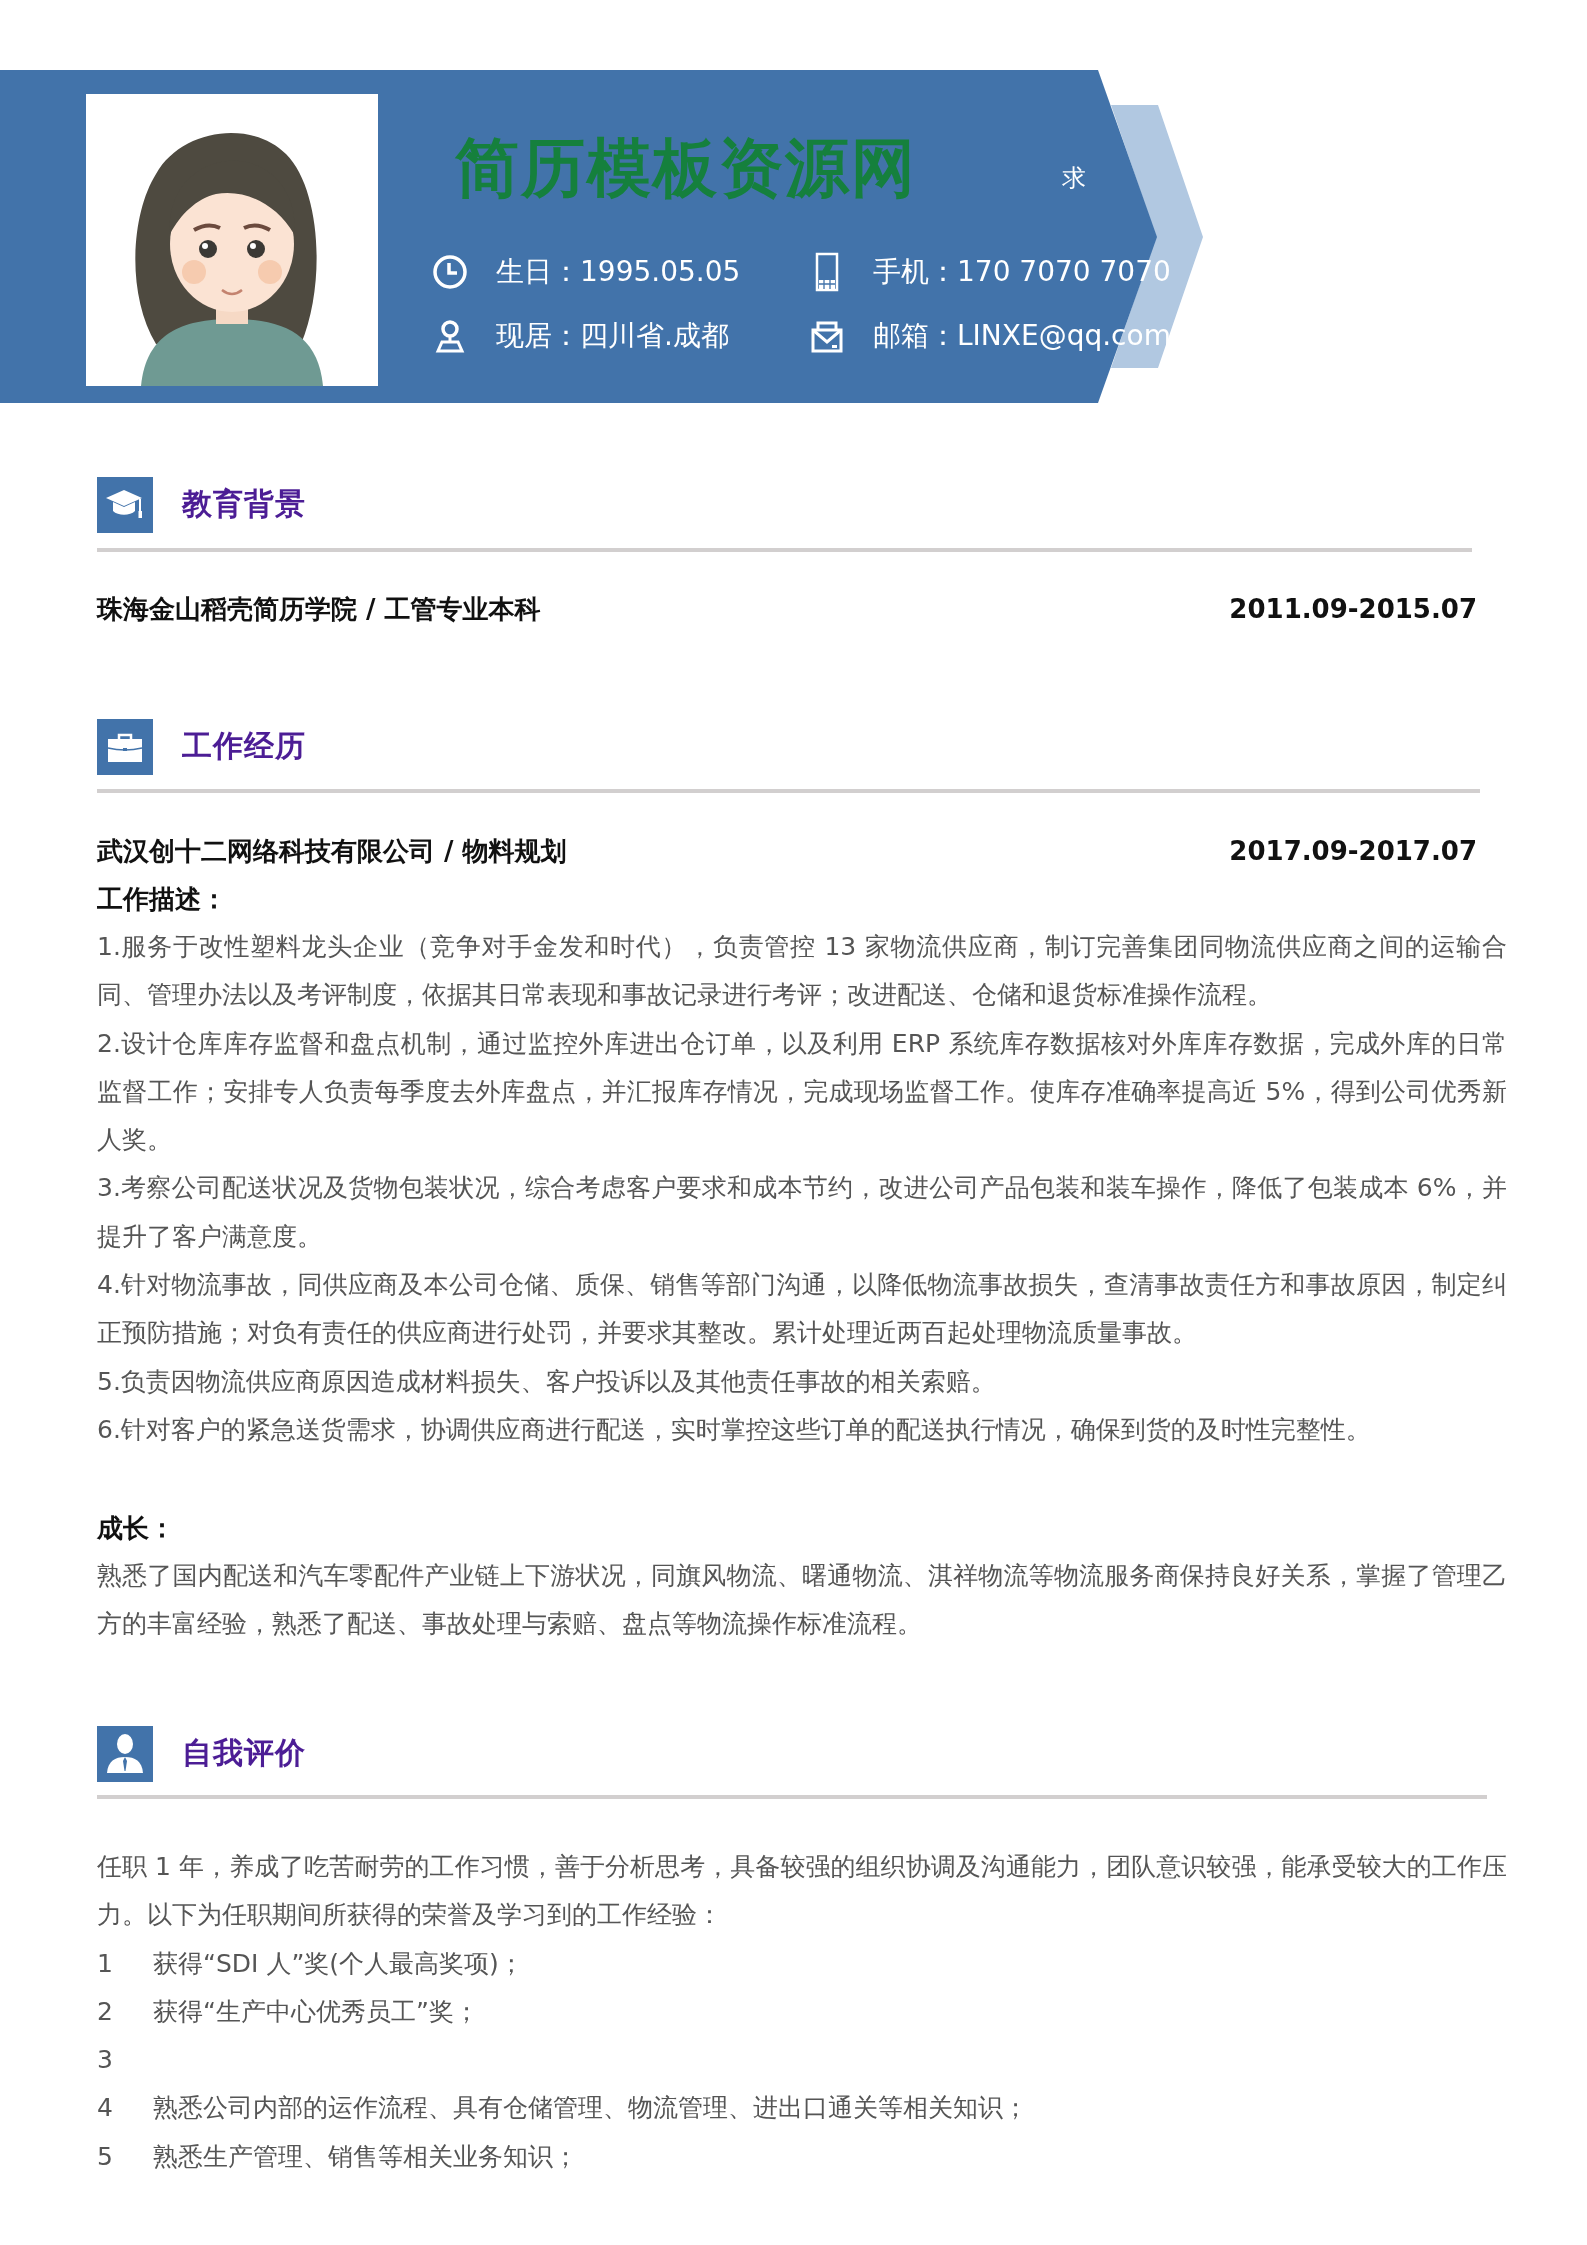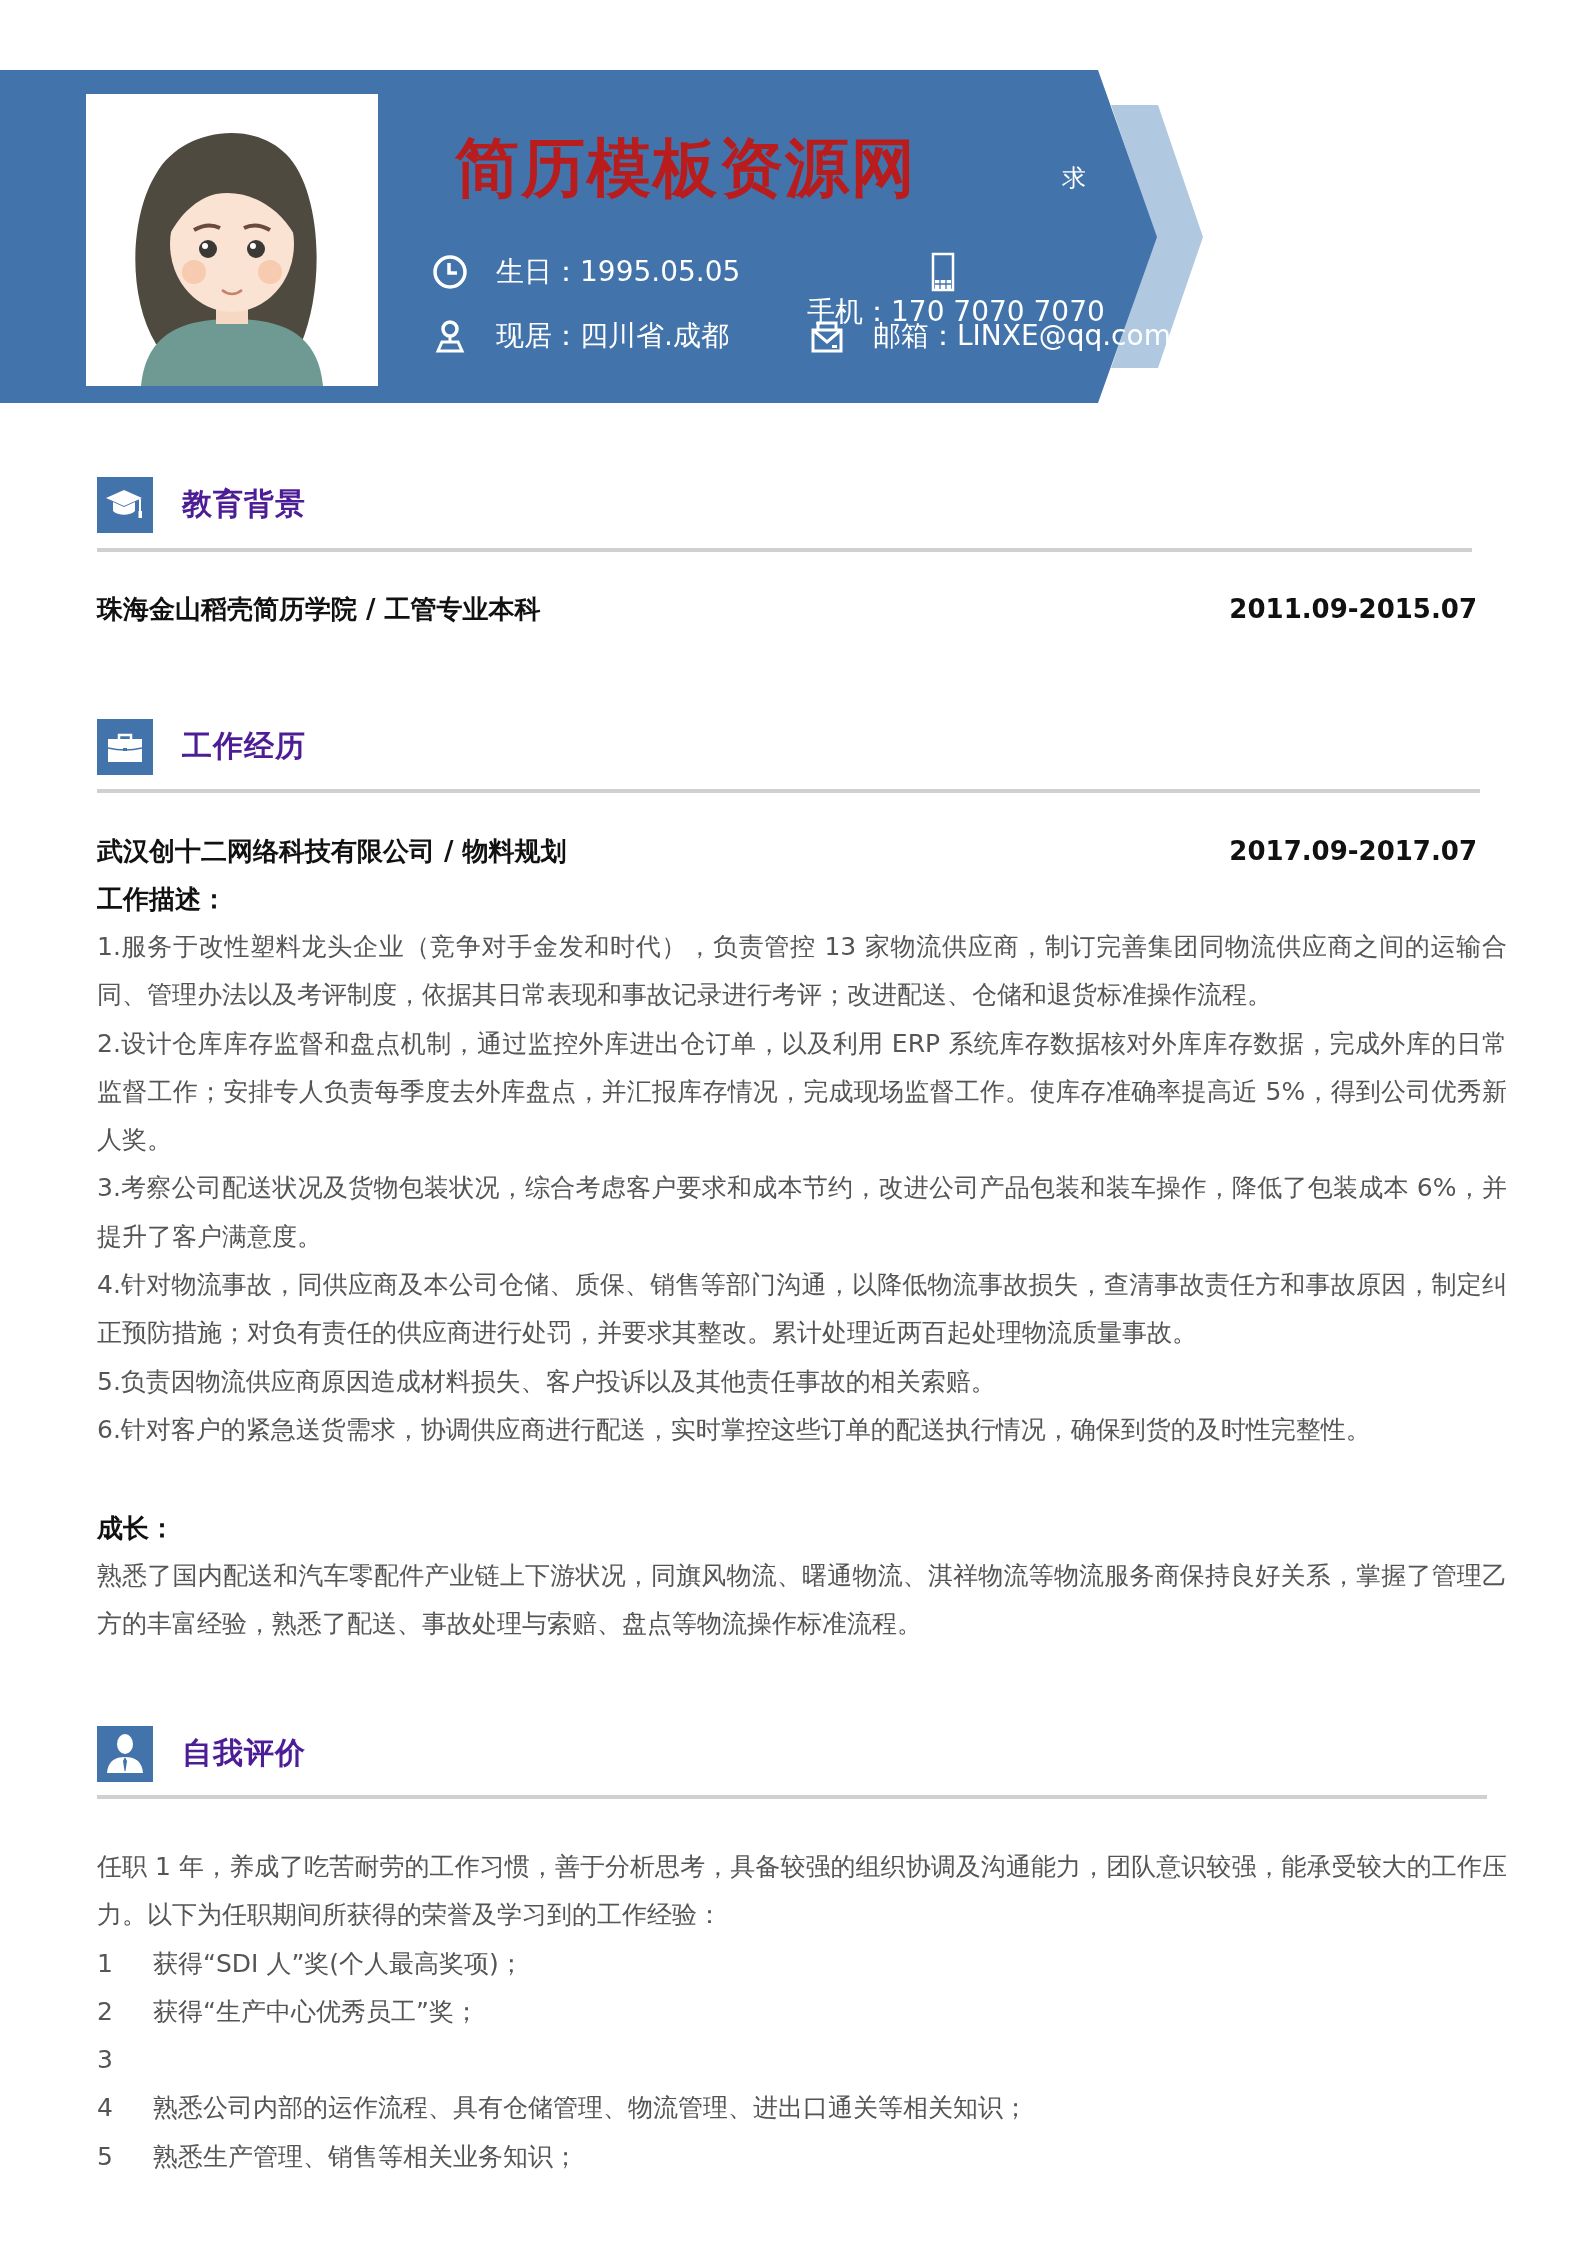--- a/index.html
+++ b/index.html
@@ -1,21 +1,21 @@
 <!DOCTYPE html>
 <html><head>
 <meta charset="utf-8">
 <style>
   html, body { margin:0; padding:0; background:#ffffff; }
   body { width:1587px; height:2245px; position:relative; overflow:hidden;
          font-family:"DejaVu Sans","Liberation Sans",sans-serif; color:#4a4a4a; }
   
   .hdr-shape { position:absolute; left:0; top:0; width:1587px; height:420px; }
   .photo { position:absolute; left:86px; top:94px; width:292px; height:292px; background:#ffffff; overflow:hidden; }
-  .name { position:absolute; left:455px; top:128px; font-size:64px; font-weight:bold; color:#b91c1c; letter-spacing:2px; line-height:80px; }
+  .name { position:absolute; left:455px; top:128px; font-size:64px; font-weight:bold; color:#15803d; letter-spacing:2px; line-height:80px; }
   .intent { position:absolute; left:1062px; top:163px; font-size:24px; color:#ffffff; line-height:30px; }
   .info { position:absolute; font-size:28px; color:#ffffff; line-height:40px; white-space:nowrap; display:flex; align-items:center; }
   .info .ic { width:40px; height:40px; margin-right:26px; display:inline-flex; align-items:center; justify-content:center; }
   
   .sec-icon { position:absolute; left:97px; width:56px; height:56px; background:#4273aa; display:flex; align-items:center; justify-content:center; }
   .sec-title { position:absolute; left:182px; font-size:30px; font-weight:bold; color:#4c1d95; line-height:56px; letter-spacing:1px; }
   .sec-line { position:absolute; left:97px; height:4px; background:#d2cfcf; }
   .row-title { position:absolute; left:97px; font-size:26px; font-weight:bold; color:#111111; line-height:40px; white-space:nowrap; }
   .row-date { position:absolute; right:110px; font-size:26px; font-weight:bold; color:#111111; line-height:40px; }
   .body-text { position:absolute; left:97px; width:1410px; font-size:25px; color:#555555; line-height:48.3px; text-align:justify; }
@@ -75,21 +75,21 @@
 <div class="info" style="left:430px; top:316px;text-align:center;">
   <span class="ic">
     <svg width="36" height="36" viewBox="0 0 36 36">
         <circle cx="18" cy="11" r="7" stroke="#fff" stroke-width="3.5" fill="none"></circle>
         <path d="M18 18 L18 24" stroke="#fff" stroke-width="3"></path>
         <path d="M6 33 L10 24 H26 L30 33 Z" stroke="#fff" stroke-width="3" fill="none"></path>
       </svg>
   </span>
   <span>现居：四川省.成都</span>
 </div>
-<div class="info" style="left:807px; top:252px;flex-direction:column;">
+<div class="info" style="left:807px; top:252px;">
   <span class="ic">
     <svg width="36" height="40" viewBox="0 0 36 40">
         <rect x="8" y="2" width="20" height="36" stroke="#fff" stroke-width="2.5" fill="none"></rect>
         <rect x="10" y="28" width="16" height="9" fill="#fff"></rect>
         <path d="M15 28 V37 M21 28 V37 M10 32 H26" stroke="#4273aa" stroke-width="1.3"></path>
       </svg>
   </span>
   <span>手机：170 7070 7070</span>
 </div>
 <div class="info" style="left:807px; top:316px;">

